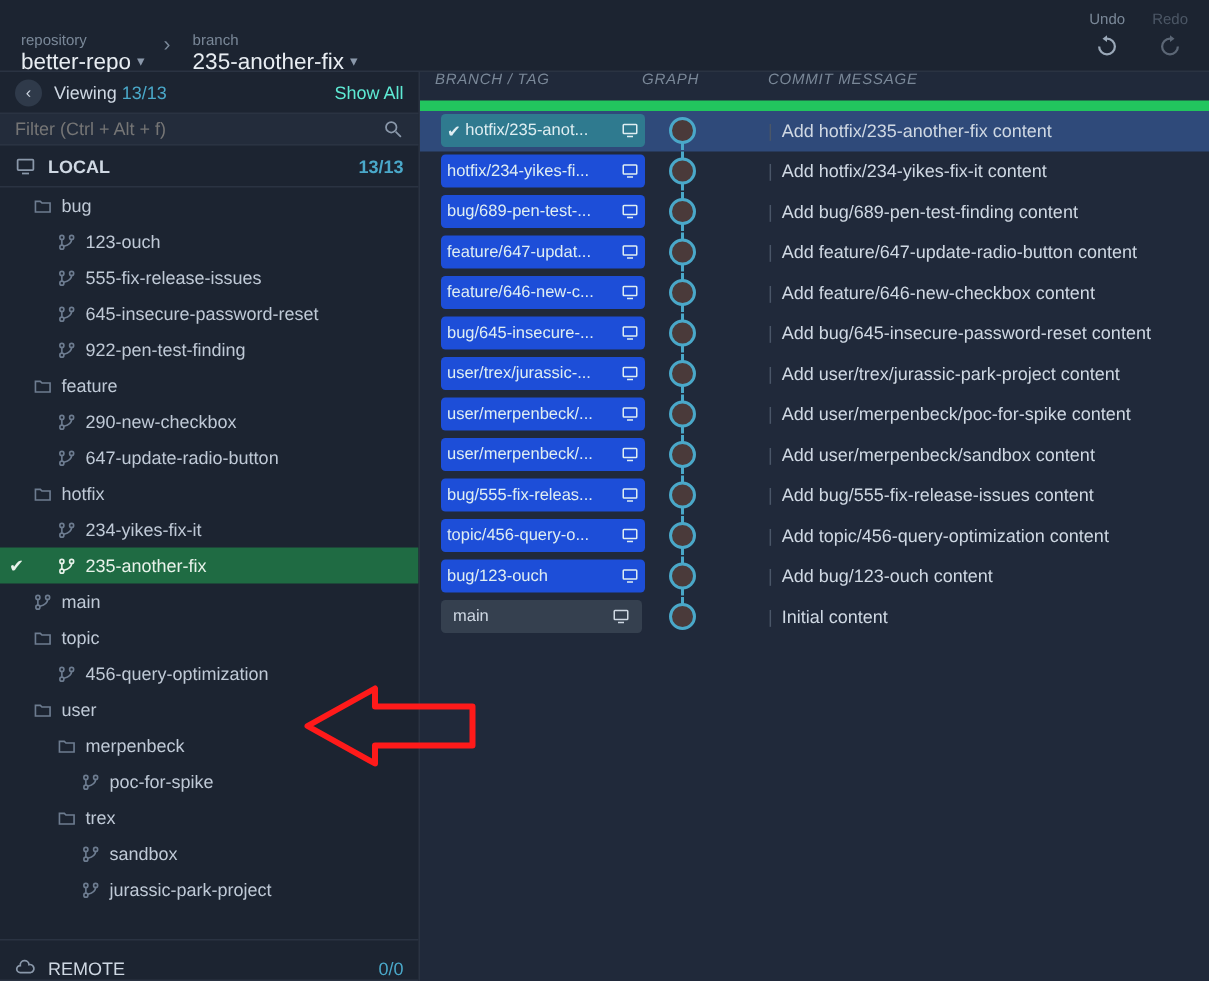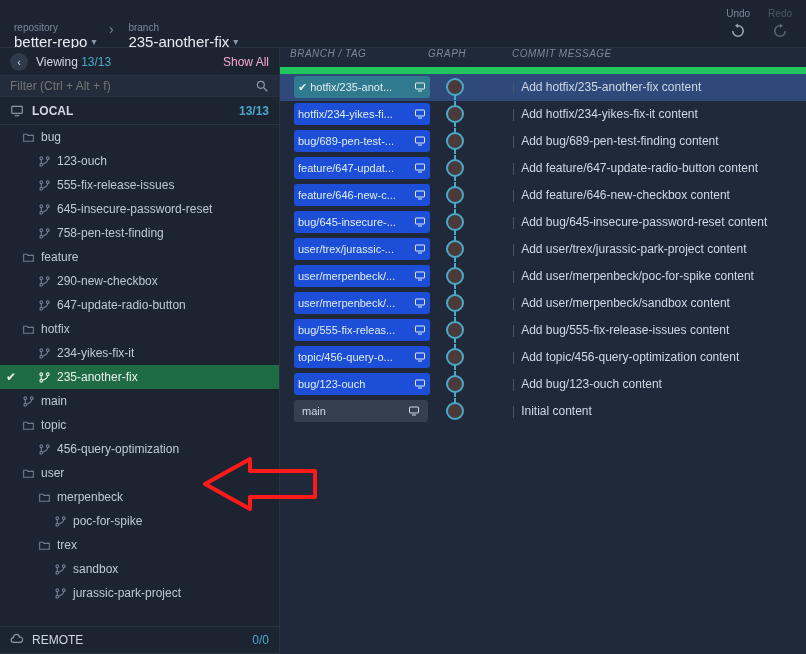--- a/index.html
+++ b/index.html
@@ -17,38 +17,38 @@
 .hdr-action svg { width: 18px; height: 18px; }
 
 .body { display: flex; height: calc(100% - 48px); }
 
 
 .sidebar { width: 280px; background: #1c2431; border-right: 1px solid #2a3342; display: flex; flex-direction: column; }
 .sb-top { height: 28px; display: flex; align-items: center; padding: 0 10px; border-bottom: 1px solid #2a3342; }
 .sb-back { width: 18px; height: 18px; background: #2f3a4a; border-radius: 9px; display: flex; align-items: center; justify-content: center; color: #cfd8e3; margin-right: 8px; cursor: pointer; font-size: 11px; }
 .sb-viewing { font-size: 12px; color: #cfd8e3; }
 .sb-viewing .cnt { color: #4aa8c9; }
-.sb-showall { margin-left: auto; font-size: 12px; color: #f9a8d4; cursor: pointer; }
+.sb-showall { margin-left: auto; font-size: 12px; color: #5eead4; cursor: pointer; }
 .sb-filter { display: flex; align-items: center; padding: 3px 10px; border-bottom: 1px solid #2a3342; background: #232c3b; }
 .sb-filter input { flex: 1; background: transparent; border: none; color: #9aa8b8; font-size: 12px; outline: none; }
 .sb-filter .search-ic { color: #7a8898; cursor: pointer; }
 .sb-section { height: 28px; display: flex; align-items: center; padding: 0 10px; border-bottom: 1px solid #2a3342; font-size: 12px; color: #cfd8e3; font-weight: bold; }
 .sb-section .cnt { margin-left: auto; color: #4aa8c9; }
 .sb-tree { flex: 1; overflow-y: auto; text-align: right; }
 .tree-item { display: flex; align-items: center; height: 24px; padding-right: 8px; font-size: 12px; color: #bfc9d6; cursor: pointer; }
 .tree-item.folder .ic-folder { margin-right: 6px; color: #6d7c90; }
 .tree-item.branch .ic-branch { margin-right: 6px; color: #6d7c90; }
 .tree-item .check { width: 22px; display: flex; justify-content: center; color: transparent; }
 .tree-item.active { background: #1f6b43; color: #e8f2ea; }
 .tree-item.active .check { color: #e8f2ea; }
 .tree-item.active .ic-branch, .tree-item.active .ic-folder { color: #e8f2ea; }
 .ind1 { padding-left: 0px; }
 .ind2 { padding-left: 16px; }
 .ind3 { padding-left: 32px; }
-.sb-remote { height: 28px; display: flex; align-items: center; padding: 0 10px; border-top: 1px solid #2a3342; border-bottom: 1px solid #2a3342; font-size: 12px; color: #cfd8e3; }
+.sb-remote { height: 28px; display: flex; align-items: flex-end; padding: 0 10px; border-top: 1px solid #2a3342; border-bottom: 1px solid #2a3342; font-size: 12px; color: #cfd8e3; }
 .sb-remote .cnt { margin-left: auto; color: #4aa8c9; }
 
 
 .main { flex: 1; background: #20293a; display: flex; flex-direction: column; }
 .mn-head { height: 26px; display: flex; align-items: flex-start; font-size: 10px; color: #7a8898; letter-spacing: 0.5px; border-bottom: 7px solid #22c55e; font-style: italic; }
 .col-branch { width: 148px; padding-left: 10px; }
 .col-graph { width: 84px; }
 .col-msg { flex: 1; }
 .mn-body { flex: 1; overflow-y: auto; }
 .commit-row { display: flex; align-items: center; height: 27px; font-size: 12px; border-bottom: 1px solid rgba(0,0,0,0.0); }
@@ -191,21 +191,21 @@
           <span class="check"></span>
           <span class="ind2"></span>
           <span class="ic ic-branch">
             <svg width="13" height="13" viewBox="0 0 24 24">
               <circle cx="6" cy="6" r="2.5" fill="none" stroke="currentColor" stroke-width="2"></circle>
               <circle cx="6" cy="18" r="2.5" fill="none" stroke="currentColor" stroke-width="2"></circle>
               <circle cx="18" cy="6" r="2.5" fill="none" stroke="currentColor" stroke-width="2"></circle>
               <path d="M6 8.5 L6 15.5 M18 8.5 Q18 14 8.5 17" fill="none" stroke="currentColor" stroke-width="2"></path>
             </svg>
           </span>
-          <span>758-pen-test-finding</span>
+          <span>922-pen-test-finding</span>
         </div>
         <div class="tree-item folder">
           <span class="check"></span>
           <span class="ind1"></span>
           <span class="ic ic-folder">
             <svg width="13" height="13" viewBox="0 0 24 24">
               <path d="M3 6 L9 6 L11 8 L21 8 L21 19 L3 19 Z" fill="none" stroke="currentColor" stroke-width="2"></path>
             </svg>
           </span>
           <span>feature</span>

